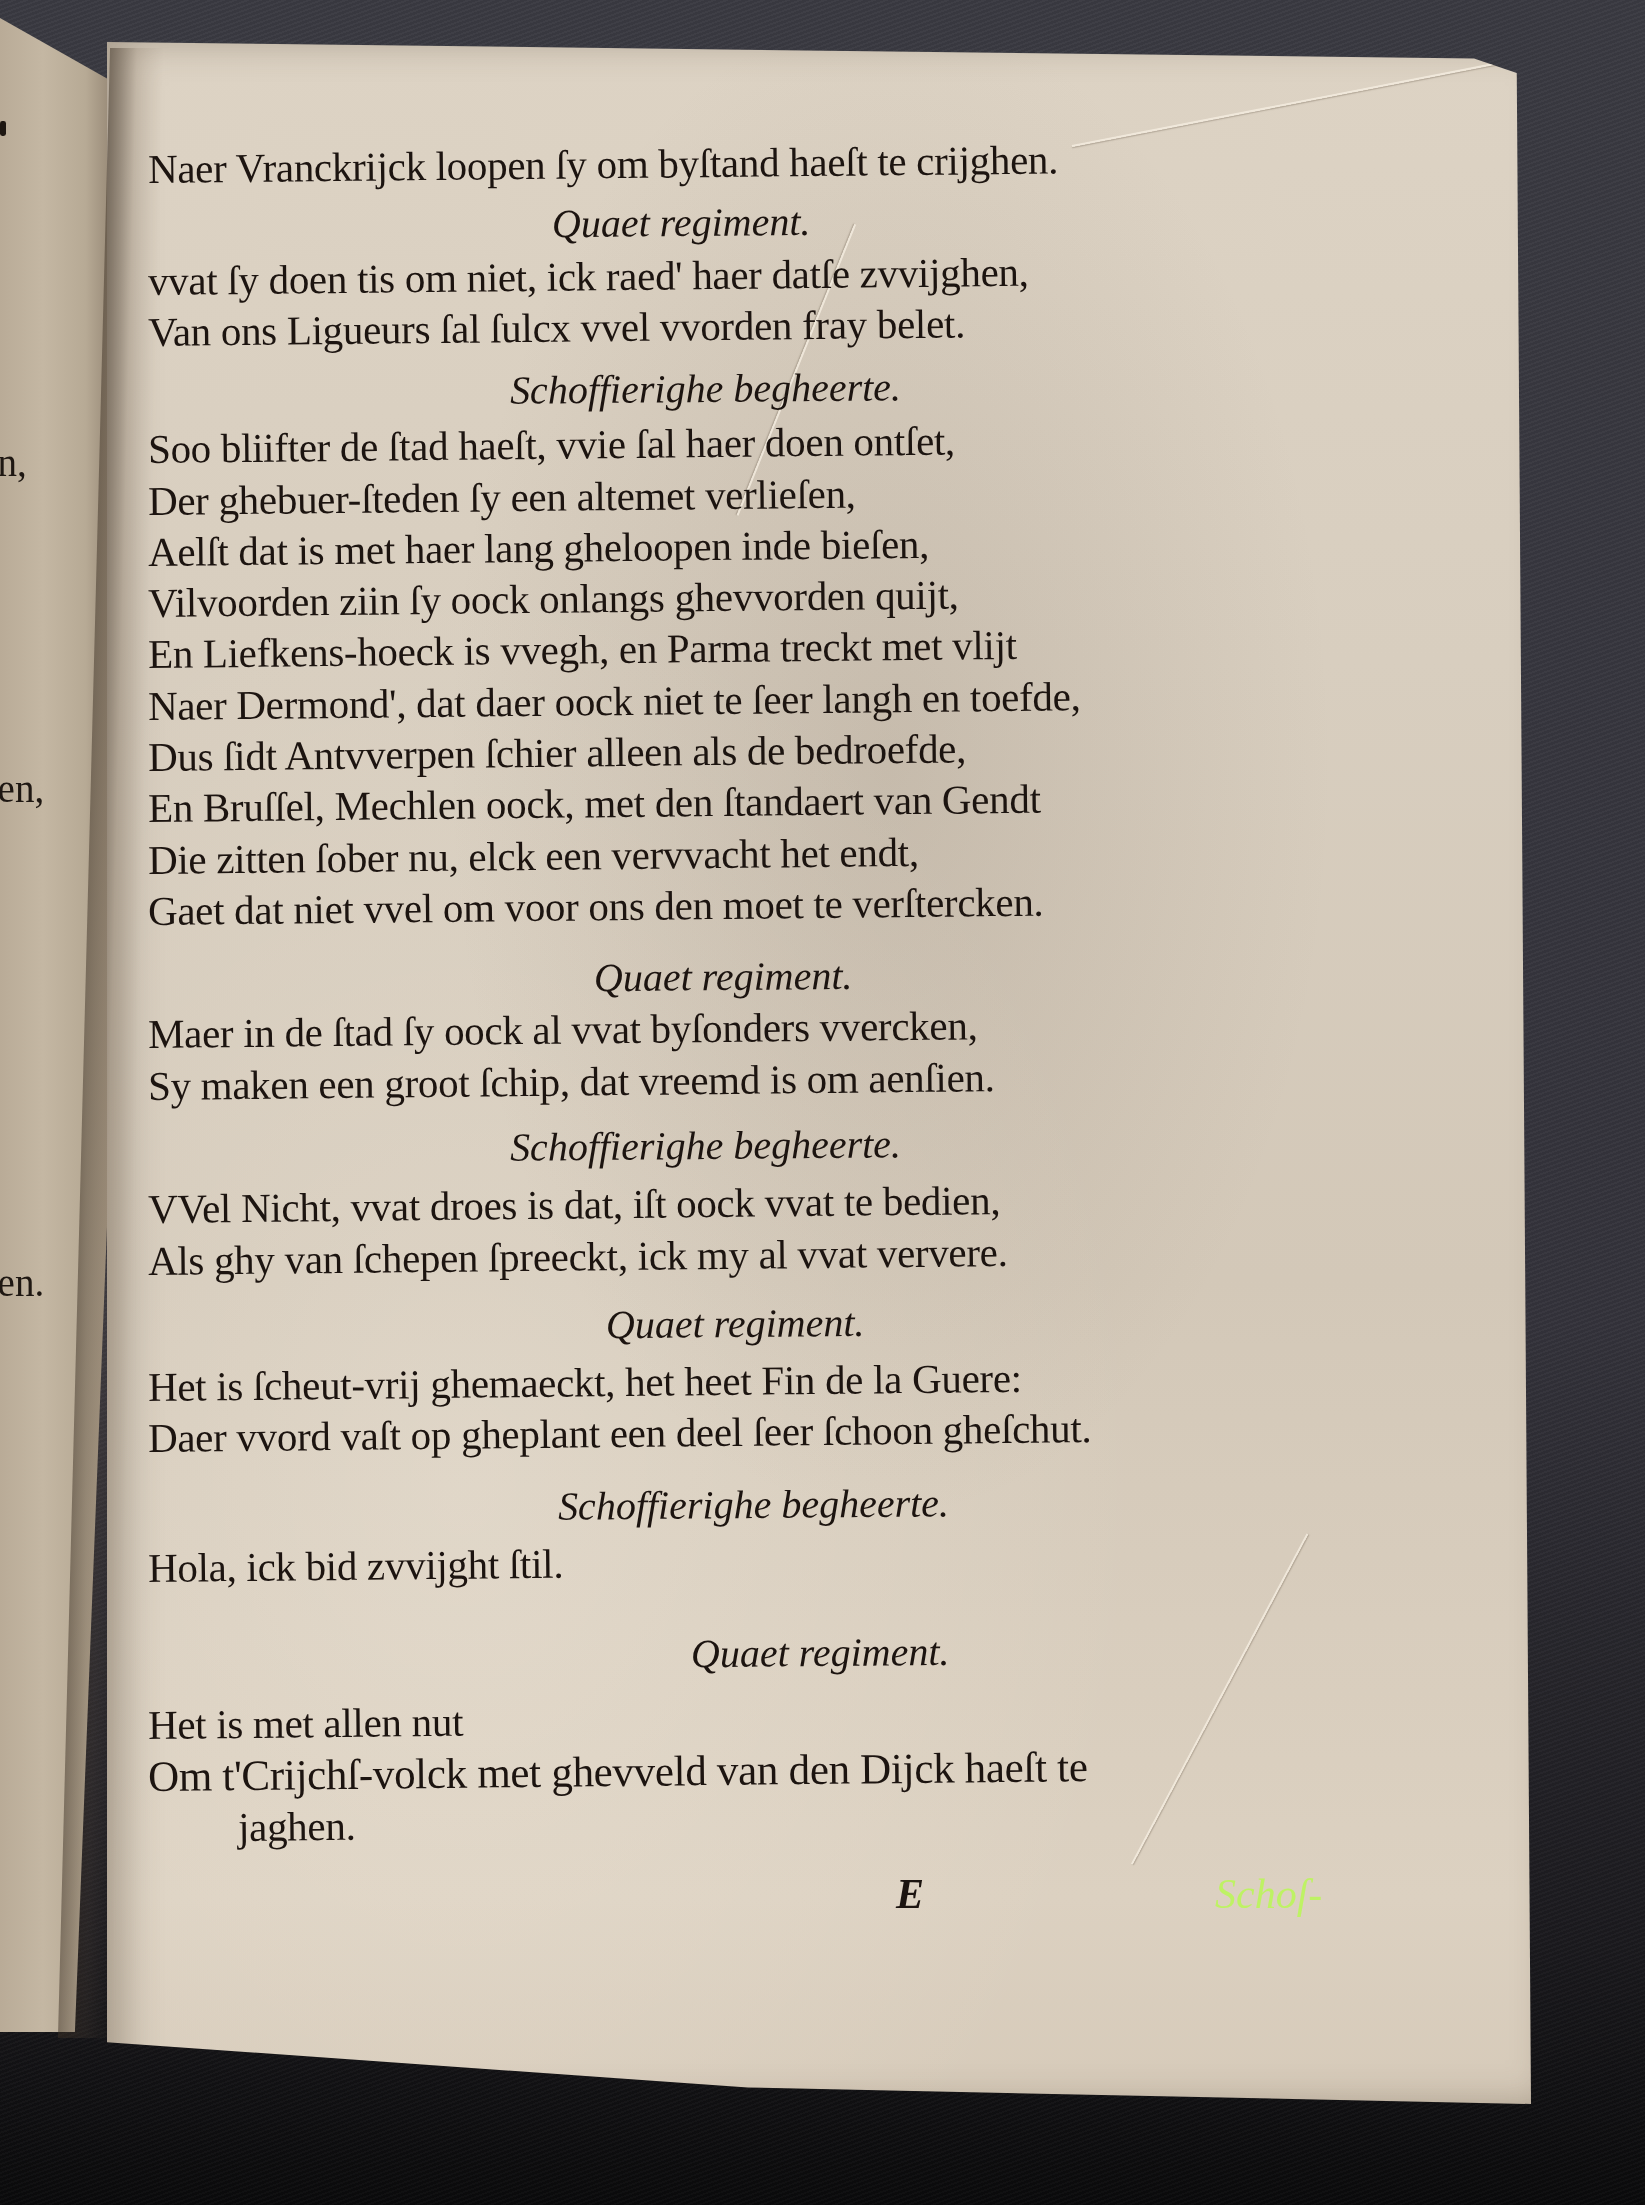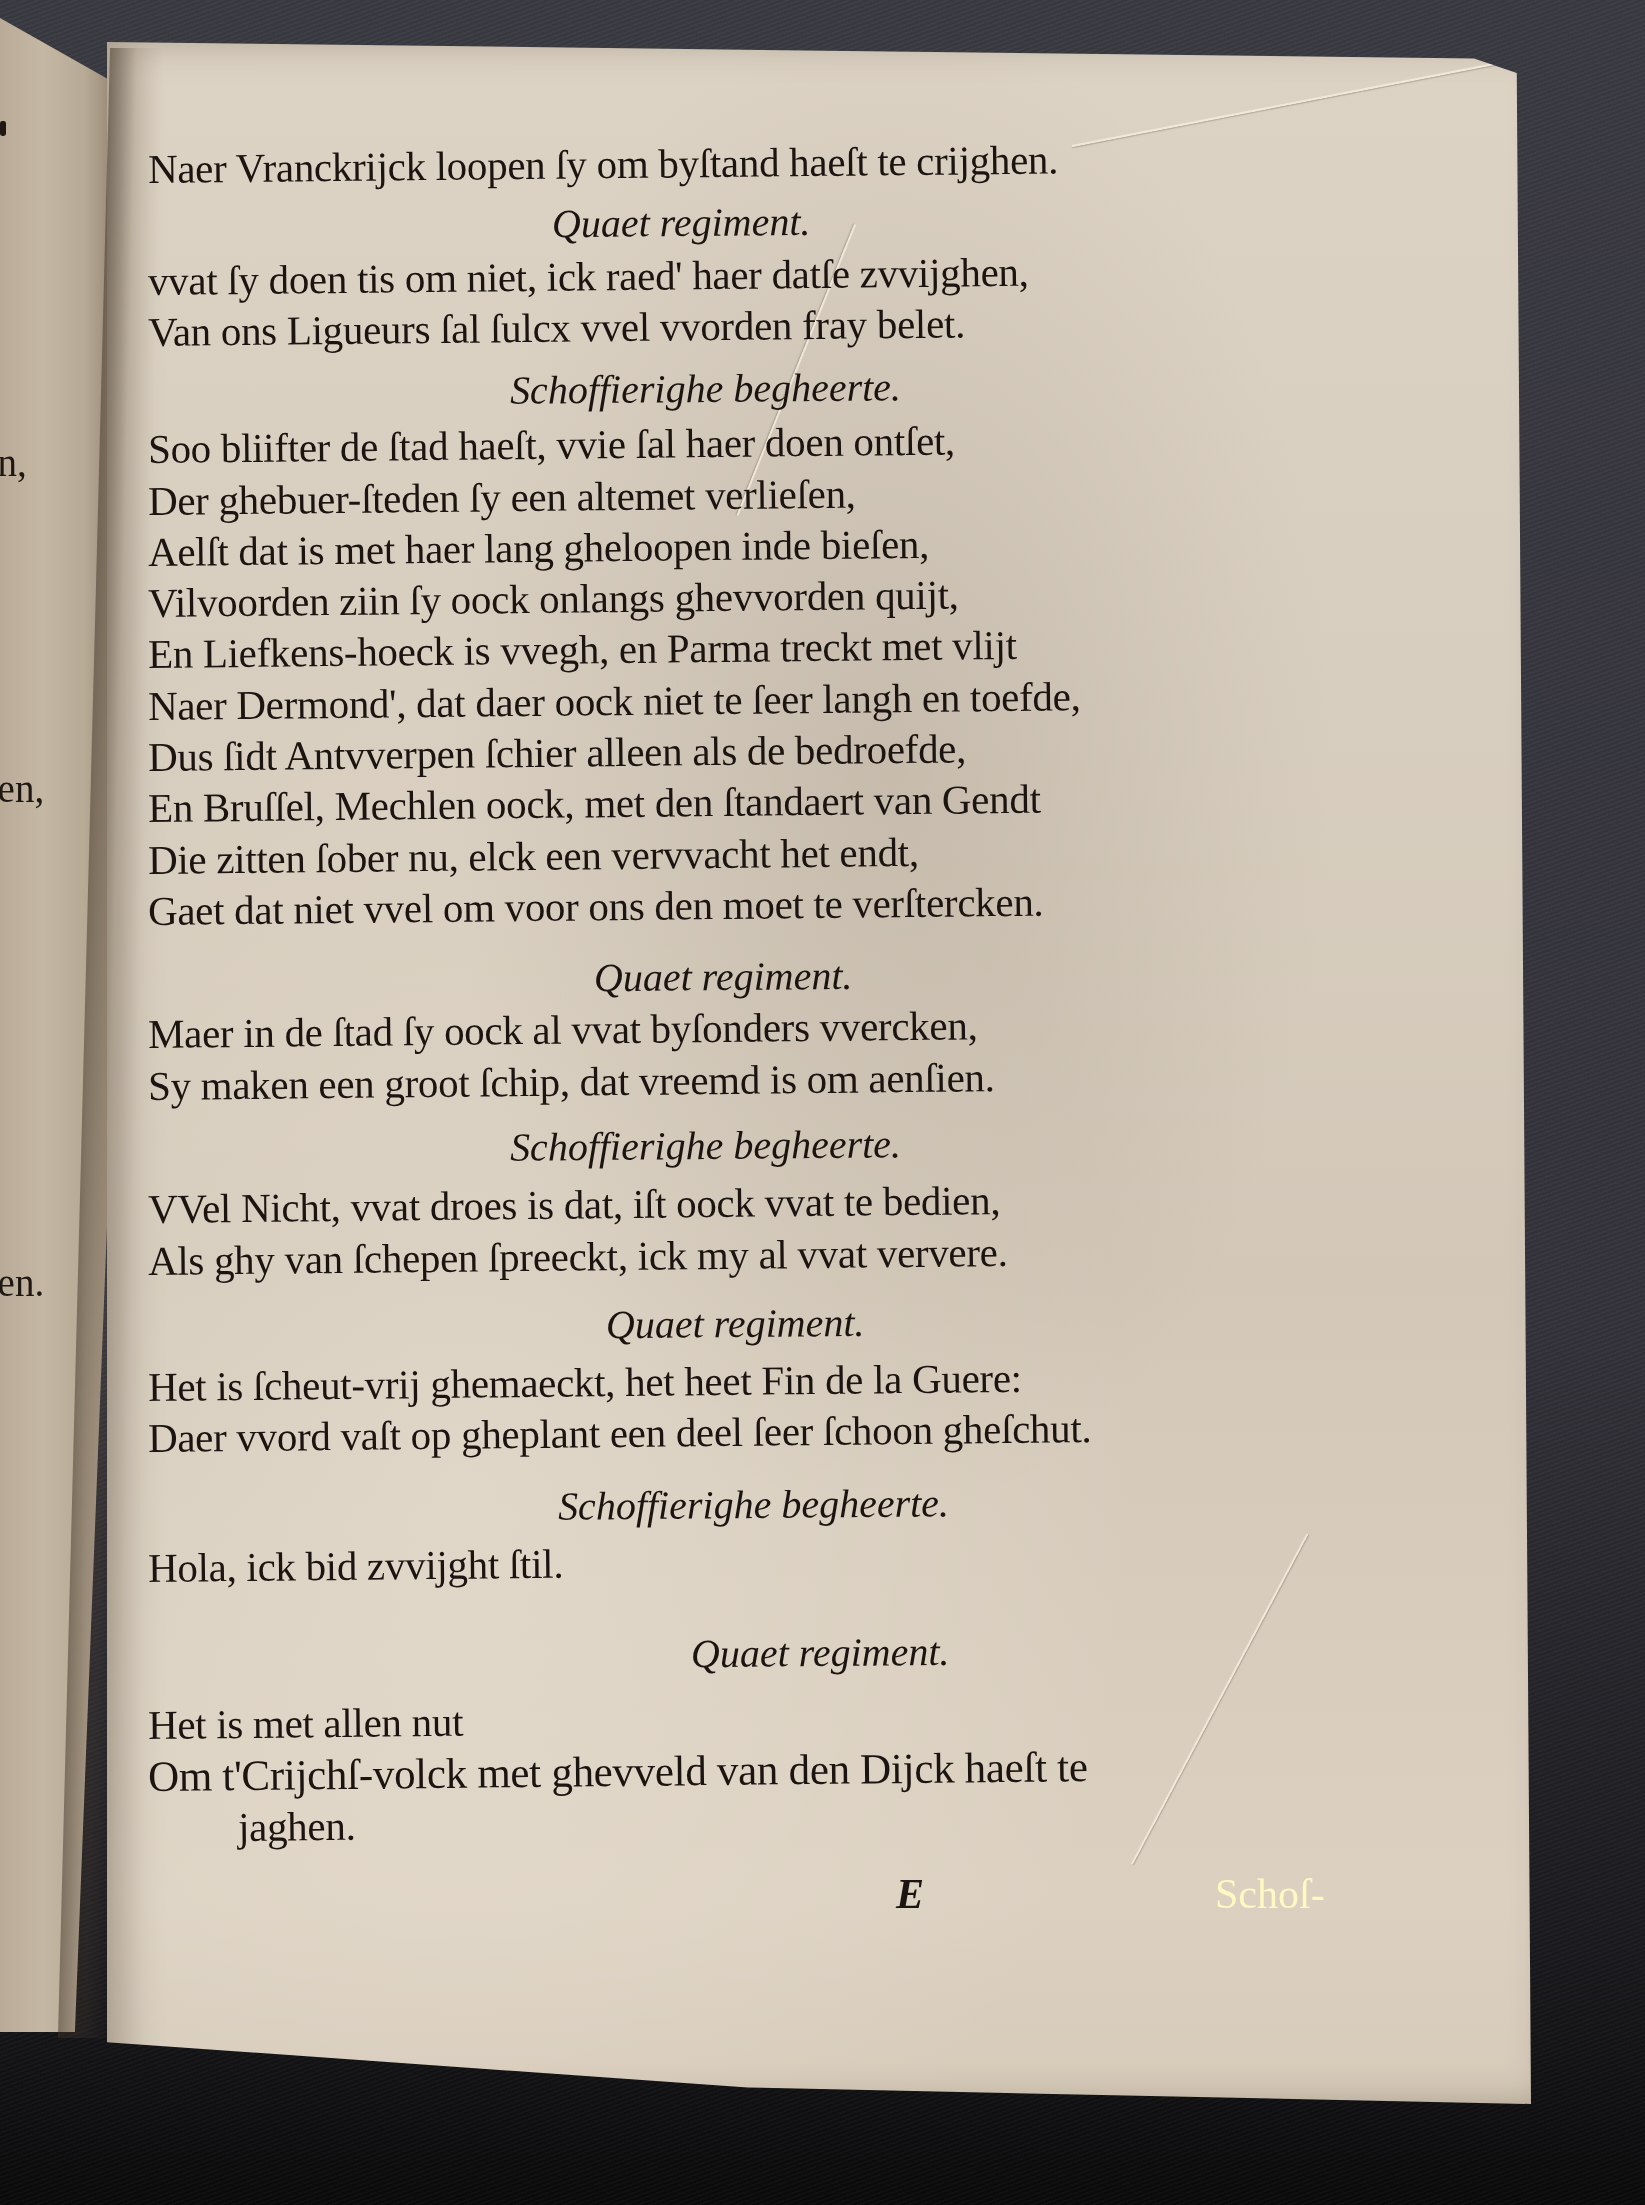--- a/index.html
+++ b/index.html
@@ -108,22 +108,23 @@
     .catch-sig {
       position: absolute;
       font-style: italic;
       font-weight: bold;
       font-size: 42px;
       color: #1c1410;
       font-family: "Liberation Serif", serif;
     }
     .catchword {
       position: absolute;
+      font-style: italic;
       font-size: 42px;
-      color: #fef9c3;
+      color: #bef264;
       font-family: "Liberation Serif", serif;
     }
   </style>
 </head>
 <body>
 
 <div class="backdrop"></div>
 
 <div class="left-page">
   <div class="dot"></div>

